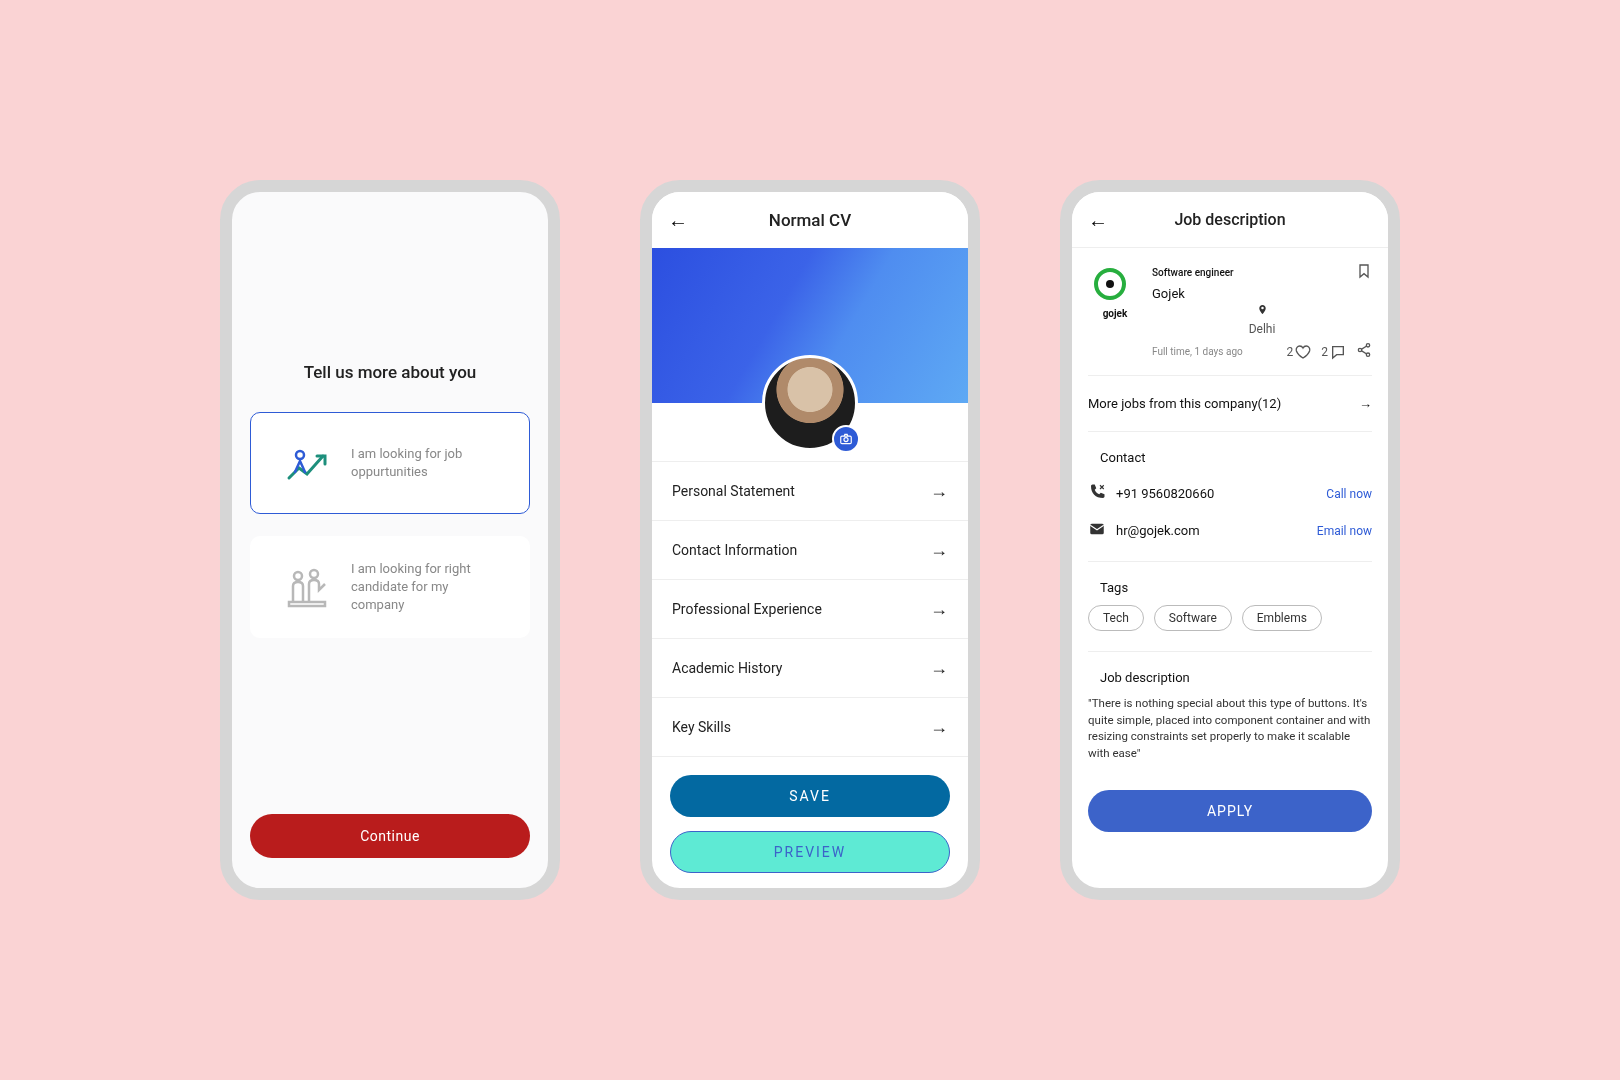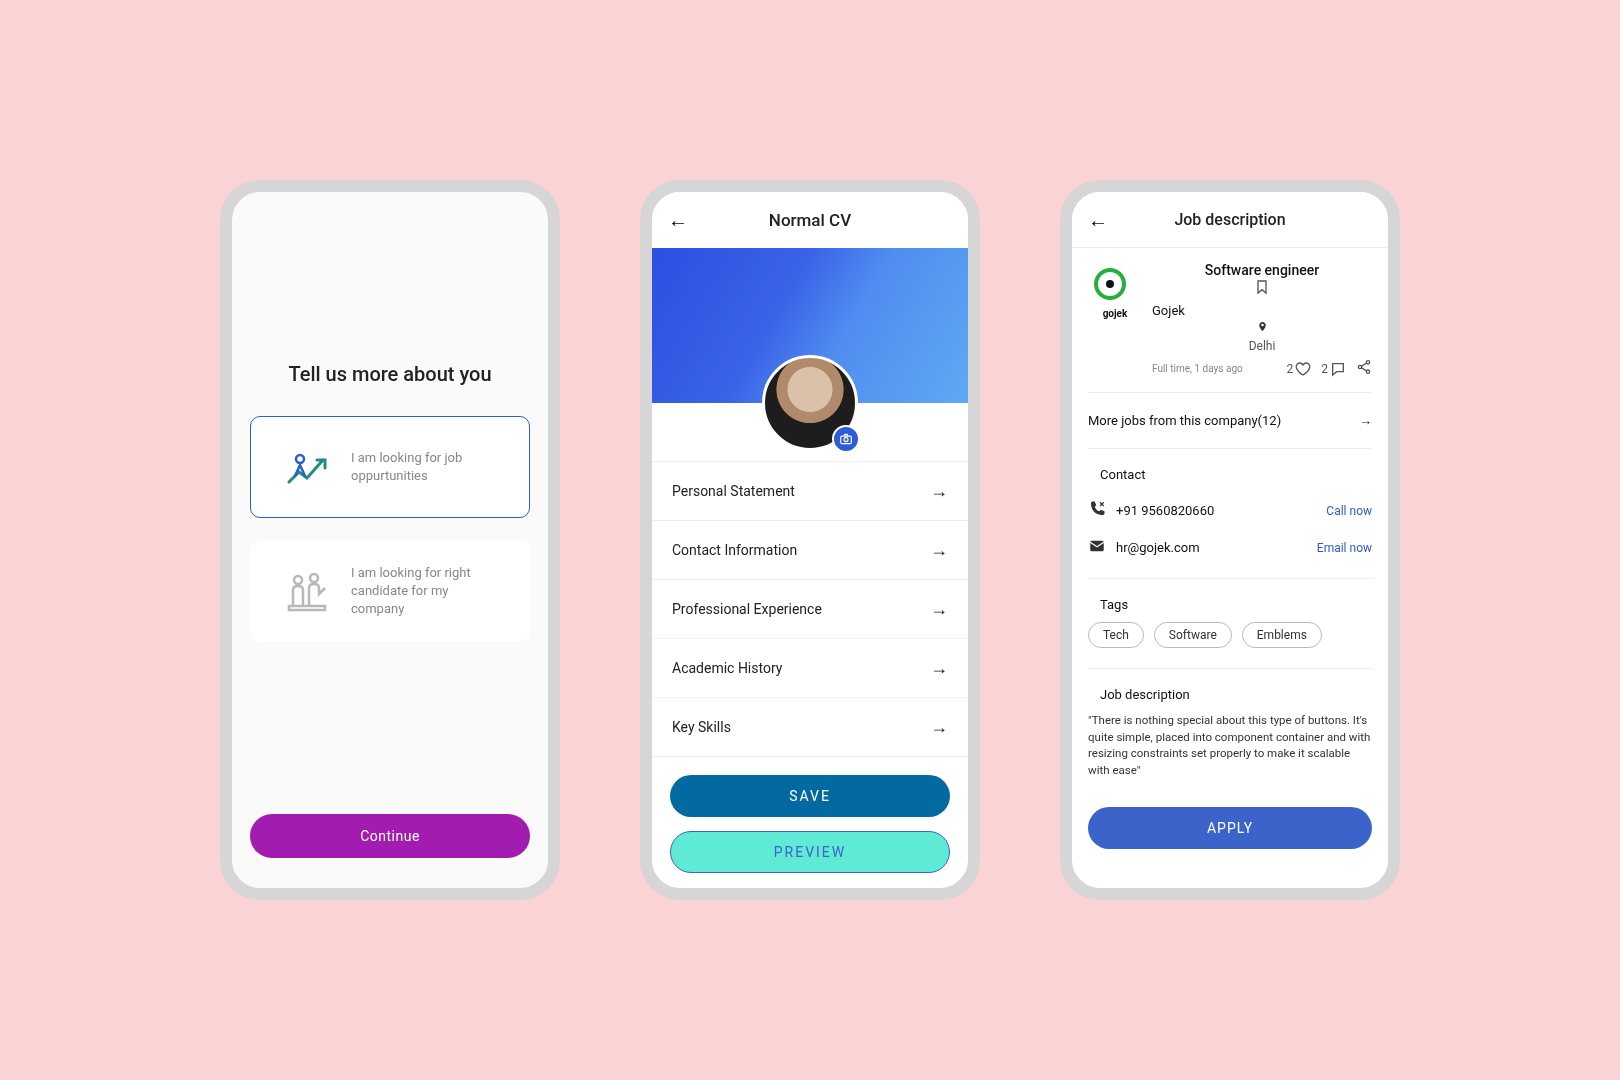--- a/index.html
+++ b/index.html
@@ -21,21 +21,21 @@
     border-radius: 40px;
     overflow: hidden;
     position: relative;
     display: flex;
     flex-direction: column;
   }
   
   .s1 { background: #FAFAFB; }
   .s1-title {
     text-align: center;
-    font-size: 20px;
+    font-size: 17px;
     font-weight: 500;
     color: #222;
     margin-top: 170px;
     margin-bottom: 30px;
   }
   .s1-options { padding: 0 18px; }
   .option-card {
     display: flex;
     align-items: center;
     padding: 22px 30px;
@@ -45,21 +45,21 @@
     border: 1px solid transparent;
     cursor: pointer;
   }
   .option-card.selected { border: 1.5px solid #2E5BD6; }
   .option-card .icon-slot { width: 56px; height: 56px; margin-right: 20px; display:flex; align-items:center; justify-content:center; }
   .option-card .opt-text { font-size: 13px; color: #888; line-height: 1.4; }
   .continue-btn {
     position: absolute;
     bottom: 30px;
     left: 18px; right: 18px;
-    background: #a21caf;
+    background: #b91c1c;
     color: #fff;
     text-align: center;
     padding: 14px 0;
     border-radius: 24px;
     font-size: 14px;
     letter-spacing: 0.5px;
     cursor: pointer;
   }
   
   .s2-header {
@@ -130,21 +130,21 @@
   }
   .s3-header .back { position: absolute; left: 16px; top: 50%; transform: translateY(-50%); font-size: 20px; cursor:pointer;}
   .s3-title { font-size: 16px; font-weight: 500; color: #222; }
   .s3-body { padding: 0 16px; overflow-y: auto; flex: 1; }
   .job-head { display: flex; align-items: flex-start; padding: 14px 0; border-bottom: 1px solid #eee;}
   .job-logo { width: 44px; height: 44px; display:flex; align-items:center; justify-content:center; margin-right: 10px; }
   .job-logo-inner { width:32px; height:32px; border:4px solid #27AE3E; border-radius:50%; position:relative;}
   .job-logo-inner::after { content:""; position:absolute; width:8px; height:8px; background:#111; border-radius:50%; left:50%; top:50%; transform:translate(-50%,-50%);}
   .job-logo-label { font-size: 10px; font-weight:700; color:#111; text-align:center; margin-top:2px;}
   .job-info { flex:1; }
-  .job-role { font-size: 14px; font-weight: 500; color:#111; display:flex; justify-content:space-between; align-items:center;flex-direction:column;}
+  .job-role { font-size: 10px; font-weight: 500; color:#111; display:flex; justify-content:space-between; align-items:center;}
   .job-company { font-size: 13px; color:#111; margin-top:4px;}
   .job-loc { font-size: 12px; color:#555; margin-top:2px; display:flex; align-items:center; gap:3px;flex-direction:column;}
   .job-meta-row { display:flex; justify-content:space-between; align-items:center; margin-top:6px;}
   .job-meta { font-size: 10px; color:#888; }
   .job-icons { display:flex; align-items:center; gap:10px; font-size:14px; color:#555;}
   .job-icons .ic { display:flex; align-items:center; gap:2px; font-size:12px;}
   .more-jobs {
     display:flex; justify-content:space-between; align-items:center;
     padding: 20px 0; border-bottom: 1px solid #eee;
     font-size: 13px; color:#111; cursor:pointer;

